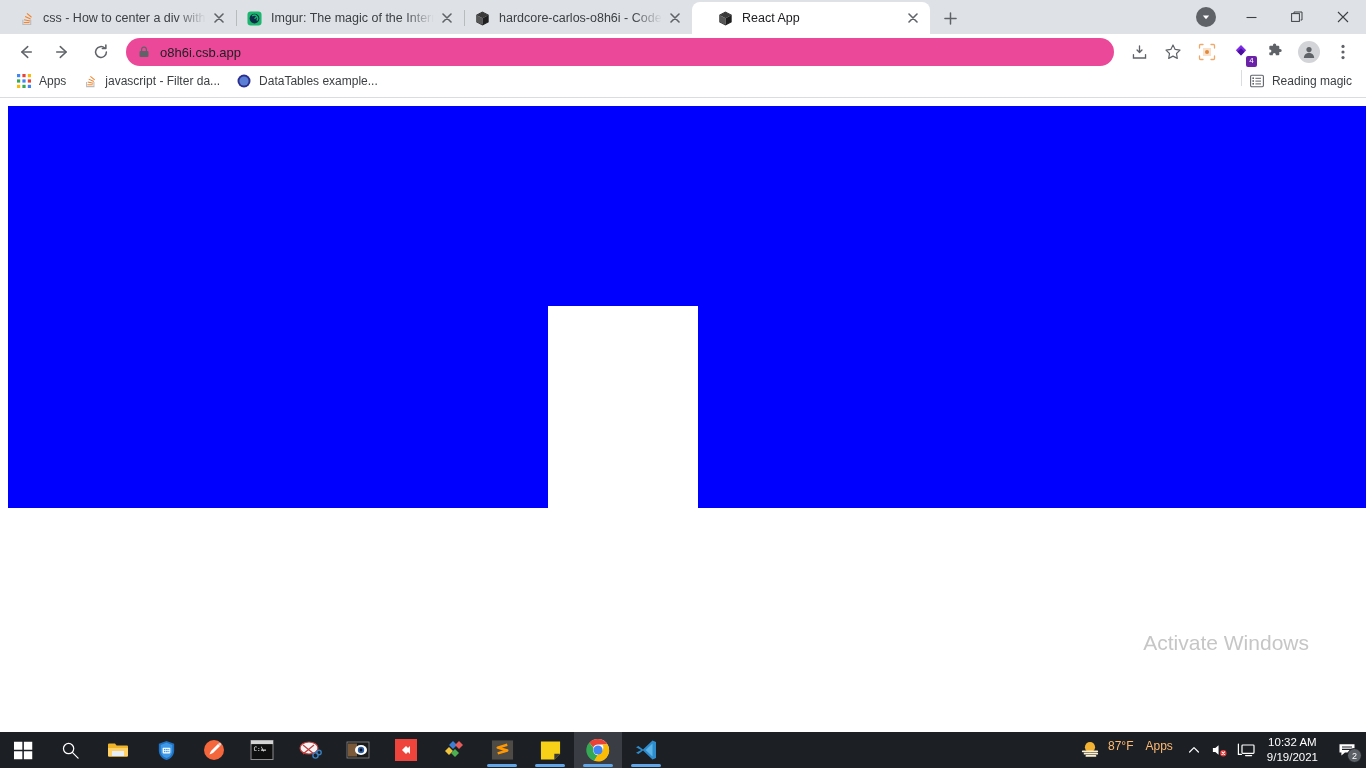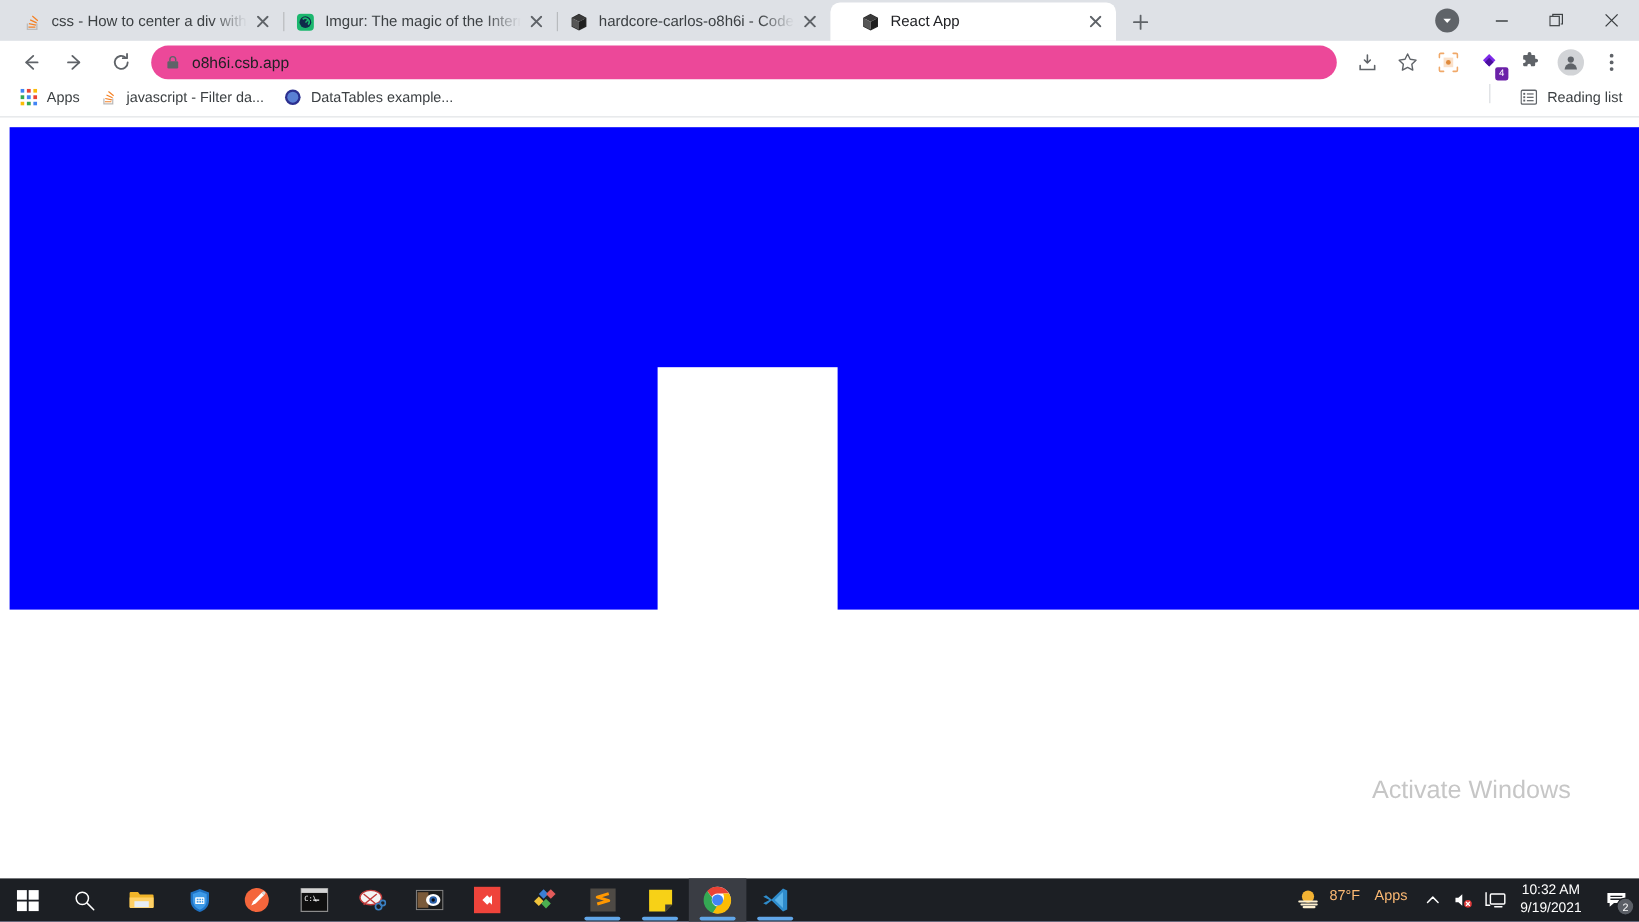--- a/index.html
+++ b/index.html
@@ -222,21 +222,21 @@
     left: 540px; top: 200px;
     width: 150px;
     height: 210px;
     background: #ffffff;
   }
 
   
   #activate-watermark {
     position: absolute;
     right: 57px;
-    bottom: 60px;
+    bottom: 76px;
     text-align: right;
     pointer-events: none;
   }
   #activate-title {
     font-size: 21px;
     color: #c6c6c6;
     line-height: 26px;
   }
   #activate-subtitle {
     font-size: 13.5px;
@@ -551,21 +551,21 @@
         <svg width="14" height="14" viewBox="0 0 14 14">
           <rect x="0.6" y="1.2" width="12.8" height="11.6" rx="1.2" fill="none" stroke="#5f6368" stroke-width="1.1"></rect>
           <rect x="2.4" y="3.4" width="1.6" height="1.6" fill="#5f6368"></rect>
           <rect x="2.4" y="6.2" width="1.6" height="1.6" fill="#5f6368"></rect>
           <rect x="2.4" y="9" width="1.6" height="1.6" fill="#5f6368"></rect>
           <rect x="5.4" y="3.8" width="5.6" height="1" fill="#5f6368"></rect>
           <rect x="5.4" y="6.6" width="5.6" height="1" fill="#5f6368"></rect>
           <rect x="5.4" y="9.4" width="5.6" height="1" fill="#5f6368"></rect>
         </svg>
       </span>
-      <span>Reading list</span>
+      <span>Reading magic</span>
     </div>
   </div>
 
   <div id="page-viewport">
     <div id="blue-container">
       <div id="white-box"></div>
     </div>
 
     <div id="activate-watermark">
       <div id="activate-title">Activate Windows</div>

